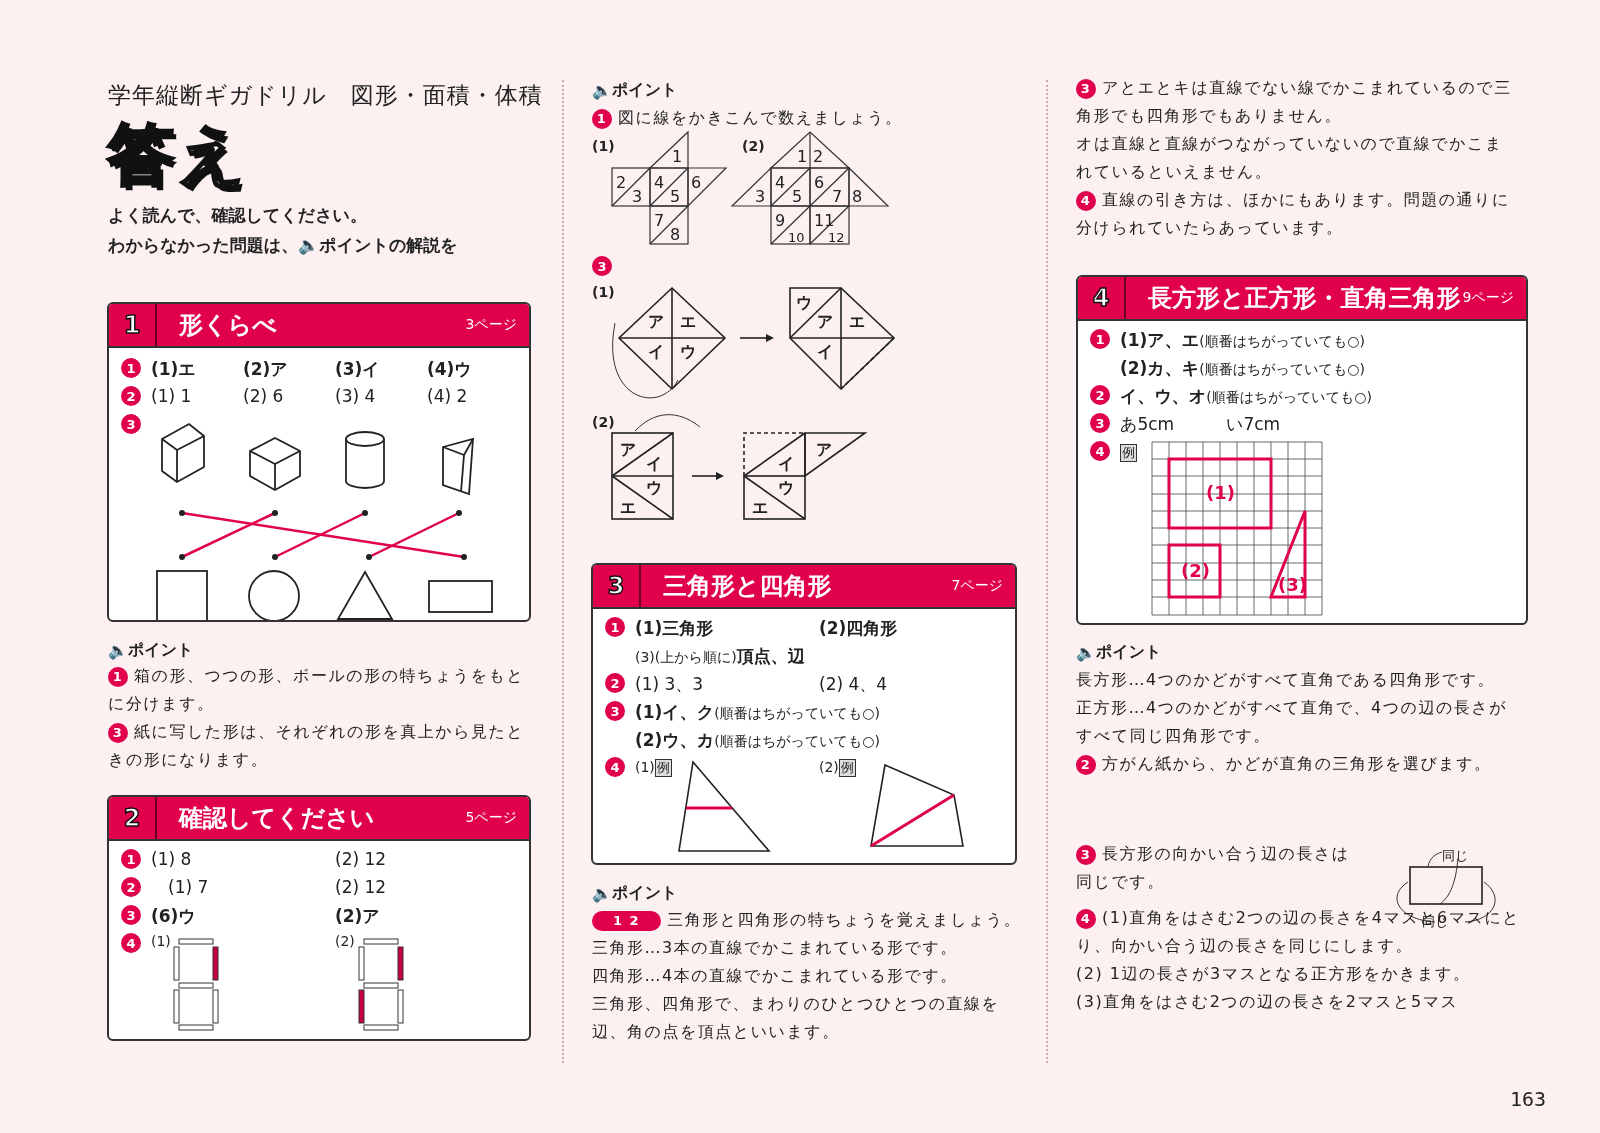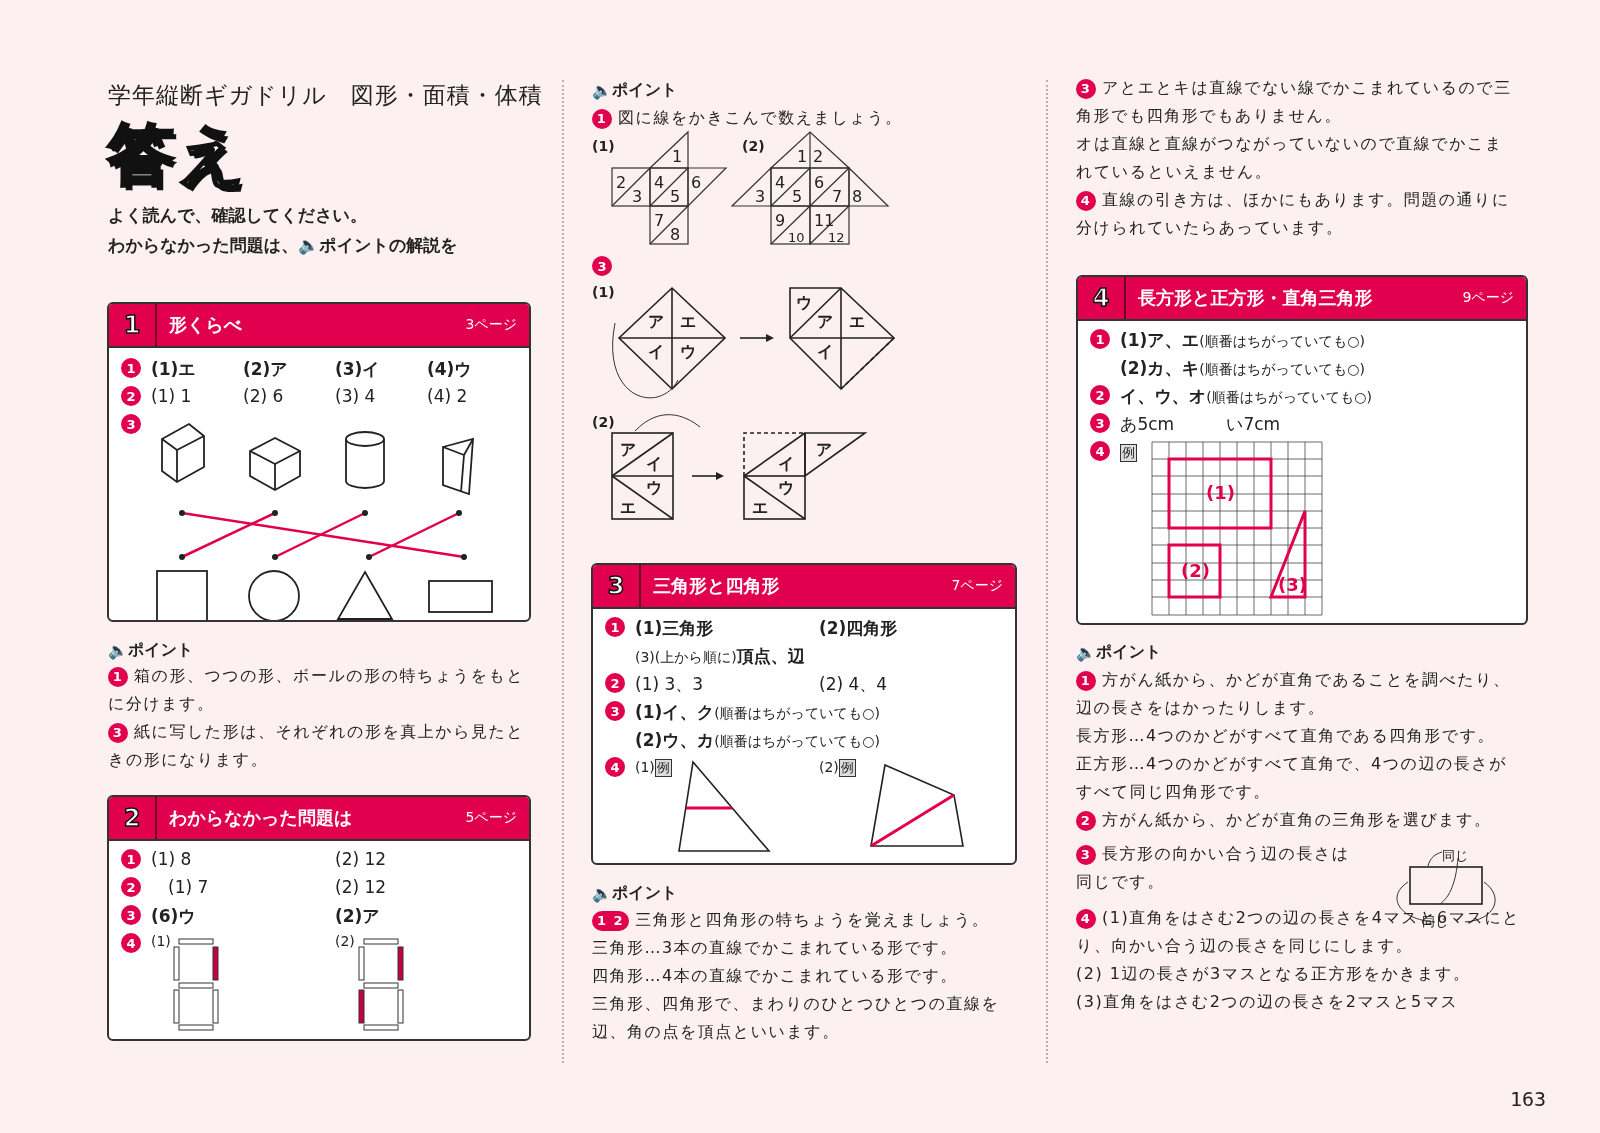--- a/index.html
+++ b/index.html
@@ -5,21 +5,21 @@
 *{box-sizing:border-box;margin:0;padding:0}
 body{width:1600px;height:1133px;background:#fcf0f0;font-family:"DejaVu Sans",sans-serif;color:#222;position:relative;overflow:hidden}
 .abs{position:absolute}
 .col-div{position:absolute;top:80px;bottom:70px;border-left:2px dotted #c9a9a9;width:0}
 .subtitle{font-size:23px;font-weight:normal;letter-spacing:1px;white-space:nowrap}
 .title-big{font-size:66px;font-weight:bold;color:#fff;-webkit-text-stroke:3px #111;text-shadow:4px 4px 0 #111;letter-spacing:4px}
 .intro{font-size:17px;font-weight:bold;line-height:30px}
 .box{position:absolute;background:#fff;border:2px solid #333;border-radius:6px;overflow:hidden}
 .box-head{height:44px;background:#e0004e;color:#fff;display:flex;align-items:center;border-bottom:2px solid #333}
 .box-num{width:48px;height:100%;display:flex;align-items:center;justify-content:center;font-size:24px;font-weight:bold;color:#fff;-webkit-text-stroke:1.5px #111;border-right:2px solid #6a0022}
-.box-title{flex:1;padding-left:12px;font-size:18px;font-weight:bold}
+.box-title{flex:1;padding-left:22px;font-size:24px;font-weight:bold}
 .box-page{padding-right:12px;font-size:14px}
 .badge{display:inline-flex;width:20px;height:20px;border-radius:50%;background:#e0004e;color:#fff;font-size:13px;font-weight:bold;align-items:center;justify-content:center;margin-right:6px;vertical-align:middle}
 .row{position:absolute;font-size:17px;display:flex;align-items:center;white-space:nowrap}
 .ans{position:absolute;font-size:17px;white-space:nowrap}
 .bold{font-weight:bold}
 .small{font-size:14px}
 .point-h{position:absolute;font-size:16px;font-weight:bold;display:flex;align-items:center}
 .para{position:absolute;font-size:16px;line-height:28px;letter-spacing:1.5px}
 .para p{margin:0}
 .rei{display:inline-block;border:1px solid #333;background:#ddd;font-size:13px;padding:0 1px;line-height:16px}
@@ -111,21 +111,21 @@
     <span>ポイント</span>
   </div>
 <div class="para" style="left:108px;top:662px;width:428px">
   <p><span class="badge">1</span><span>箱の形、つつの形、ボールの形の特ちょうをもとに分けます。</span></p>
   <p><span class="badge">3</span><span>紙に写した形は、それぞれの形を真上から見たときの形になります。</span></p>
 </div>
 
 <div class="box" style="left:107px;top:795px;width:424px;height:246px">
   <div class="box-head">
     <div class="box-num">2</div>
-    <div class="box-title">わからなかった問題は</div>
+    <div class="box-title">確認してください</div>
     <div class="box-page">5ページ</div>
   </div>
   <div class="row" style="left:12px;top:52px">
       <span class="badge">1</span>
     </div>
   <div class="ans" style="left:42px;top:52px">(1) 8</div>
   <div class="ans" style="left:226px;top:52px">(2) 12</div>
   <div class="row" style="left:12px;top:80px">
       <span class="badge">2</span>
     </div>
@@ -317,21 +317,21 @@
       <line x1="278" y1="281" x2="361" y2="230"></line>
     </g>
   </svg>
 </div>
 
 <div class="point-h" style="left:592px;top:883px">
     <span>🔈</span>
     <span>ポイント</span>
   </div>
 <div class="para" style="left:592px;top:906px;width:434px">
-  <p><span class="badge" style="width:auto;padding:0 5px;border-radius:10px">1 2</span><span>三角形と四角形の特ちょうを覚えましょう。</span></p>
+  <p><span class="badge" style="width:auto;padding:0 21px;border-radius:10px">1 2</span><span>三角形と四角形の特ちょうを覚えましょう。</span></p>
   <p>三角形…3本の直線でかこまれている形です。</p>
   <p>四角形…4本の直線でかこまれている形です。</p>
   <p>三角形、四角形で、まわりのひとつひとつの直線を辺、角の点を頂点といいます。</p>
 </div>
 
 <div class="col-div" style="left:1046px"></div>
 
 <div class="para" style="left:1076px;top:74px;width:440px">
   <p><span class="badge">3</span><span>アとエとキは直線でない線でかこまれているので三角形でも四角形でもありません。</span></p>
   <p>オは直線と直線がつながっていないので直線でかこまれているといえません。</p>
@@ -398,21 +398,20 @@
       <text x="200" y="314">(3)</text>
     </g>
   </svg>
 </div>
 
 <div class="point-h" style="left:1076px;top:642px">
     <span>🔈</span>
     <span>ポイント</span>
   </div>
 <div class="para" style="left:1076px;top:666px;width:448px">
-  <p><span class="badge">1</span><span>方がん紙から、かどが直角であることを調べたり、辺の長さをはかったりします。</span></p>
   <p>長方形…4つのかどがすべて直角である四角形です。</p>
   <p>正方形…4つのかどがすべて直角で、4つの辺の長さがすべて同じ四角形です。</p>
   <p><span class="badge">2</span><span>方がん紙から、かどが直角の三角形を選びます。</span></p>
 </div>
 <div class="para" style="left:1076px;top:840px;width:300px">
   <p><span class="badge">3</span><span>長方形の向かい合う辺の長さは</span></p>
   <p>同じです。</p>
 </div>
 <svg width="160" height="90" style="left:1380px;top:842px">
   <rect x="30" y="25" width="72" height="37" fill="none" stroke="#222" stroke-width="1.6"></rect>

